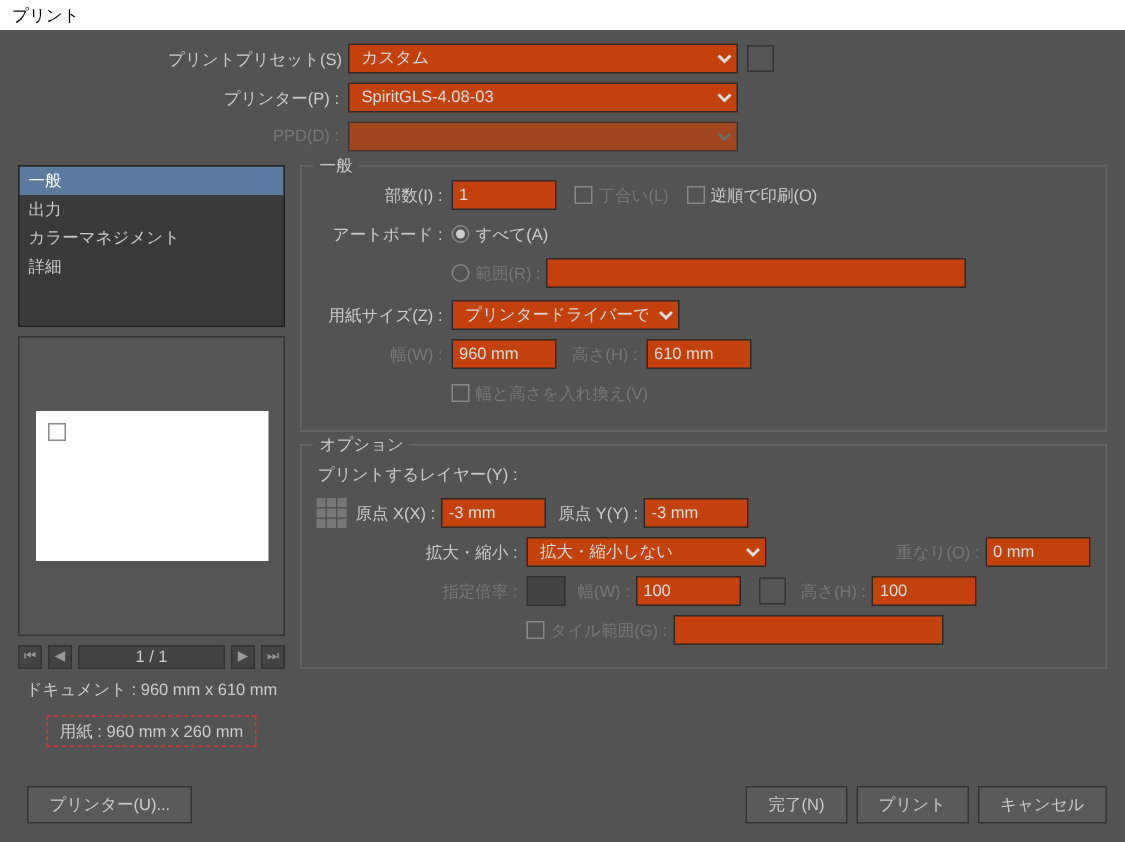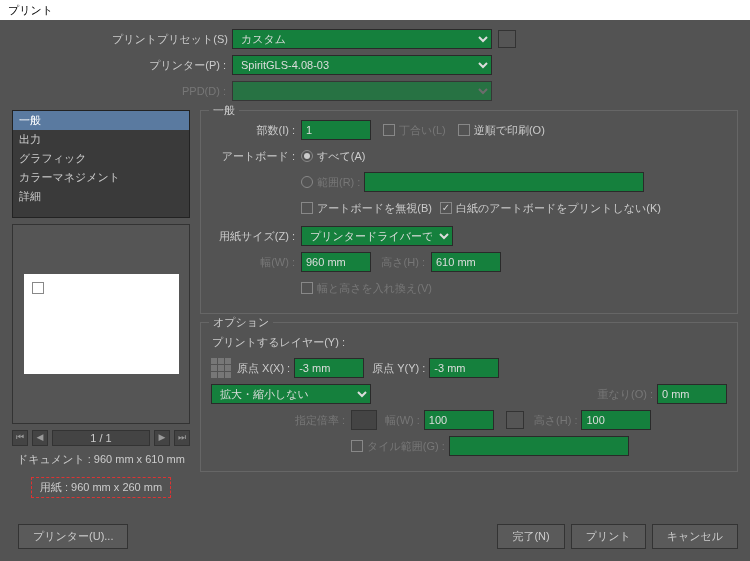--- a/index.html
+++ b/index.html
@@ -4,21 +4,21 @@
 <style>
 *{box-sizing:border-box;margin:0;padding:0;font-family:"Meiryo","Hiragino Sans",sans-serif;font-size:11px;color:#ccc}
 body{background:#535353;width:750px;height:561px;overflow:hidden}
 .titlebar{background:#fff;color:#000;padding:3px 8px;font-size:11px;height:20px}
 .dialog{background:#535353;padding:8px 12px 12px 12px;height:541px;position:relative}
 .topform{margin-left:100px;margin-bottom:8px}
 .row{display:flex;align-items:center;margin-bottom:4px;height:22px}
 .lbl{text-align:right;padding-right:6px;white-space:nowrap}
 .w120{width:120px}
 .w90{width:90px}
-select,input[type=text]{background:#15803d;border:1px solid #2a2a2a;color:#ddd;padding:2px 4px;height:20px}
+select,input[type=text]{background:#c2410c;border:1px solid #2a2a2a;color:#ddd;padding:2px 4px;height:20px}
 select.wide{width:260px}
 input.short{width:70px}
 .iconbtn{width:18px;height:18px;background:#555;border:1px solid #333;margin-left:6px;display:inline-block}
 .main{display:flex;gap:10px}
 .left{width:178px}
 .listbox{background:#3a3a3a;border:1px solid #222;height:108px;overflow:hidden}
 .listbox div{padding:2px 6px;cursor:pointer}
 .listbox div.sel{background:#5a7aa0;color:#fff}
 .preview{background:#555;border:1px solid #333;margin-top:6px;height:200px;display:flex;align-items:center;justify-content:center}
 .page{background:#fff;width:155px;height:100px;position:relative}
@@ -64,21 +64,20 @@
   <span class="lbl w120 disabled">PPD(D) :</span>
   <select class="wide disabled" disabled=""></select>
  </div>
 </div>
 
 <div class="main">
  <div class="left">
   <div class="listbox">
    <div class="sel">一般</div>
    <div>出力</div>
-   <div>グラフィック</div>
    <div>カラーマネジメント</div>
    <div>詳細</div>
   </div>
   <div class="preview">
    <div class="page">
             <div class="mark"></div>
           </div>
   </div>
   <div class="pager">
    <span class="nav">⏮</span>
@@ -108,28 +107,20 @@
     <span class="lbl w90">アートボード :</span>
     <span class="radio on"></span>
     <span>すべて(A)</span>
    </div>
    <div class="row">
     <span class="lbl w90"></span>
     <span class="radio disabled"></span>
     <span class="disabled">範囲(R) :</span>
     <input type="text" style="width: 280px; margin-left: 4px;" class="disabled">
    </div>
-   <div class="row">
-    <span class="lbl w90"></span>
-    <span class="chk"></span>
-    <span>アートボードを無視(B)</span>
-    <span style="width:8px"></span>
-    <span class="chk on"></span>
-    <span>白紙のアートボードをプリントしない(K)</span>
-   </div>
    <div class="row" style="margin-top:6px">
     <span class="lbl w90">用紙サイズ(Z) :</span>
     <select style="width:152px"><option>プリンタードライバーで定義</option></select>
    </div>
    <div class="row">
     <span class="lbl w90 disabled">幅(W) :</span>
     <input type="text" class="short disabled" value="960 mm" style="">
     <span class="lbl disabled" style="width:60px">高さ(H) :</span>
     <input type="text" class="short disabled" value="610 mm" style="">
    </div>
@@ -156,20 +147,21 @@
               <i></i>
               <i></i>
               <i></i>
             </span>
     <span>原点 X(X) :</span>
     <input type="text" class="short" style="margin: 0px 8px 0px 4px;" value="-3 mm">
     <span>原点 Y(Y) :</span>
     <input type="text" class="short" style="margin-left: 4px;" value="-3 mm">
    </div>
    <div class="row">
+    <span class="lbl" style="width:140px">拡大・縮小 :</span>
     <select style="width:160px"><option>拡大・縮小しない</option></select>
     <span style="flex:1"></span>
     <span class="disabled">重なり(O) :</span>
     <input type="text" class="short disabled" style="margin-left: 4px;" value="0 mm">
    </div>
    <div class="row">
     <span class="lbl disabled" style="width:140px">指定倍率 :</span>
     <span class="orient"></span>
     <span class="disabled">幅(W) :</span>
     <input type="text" class="short disabled" style="margin: 0px 6px 0px 4px;" value="100">

